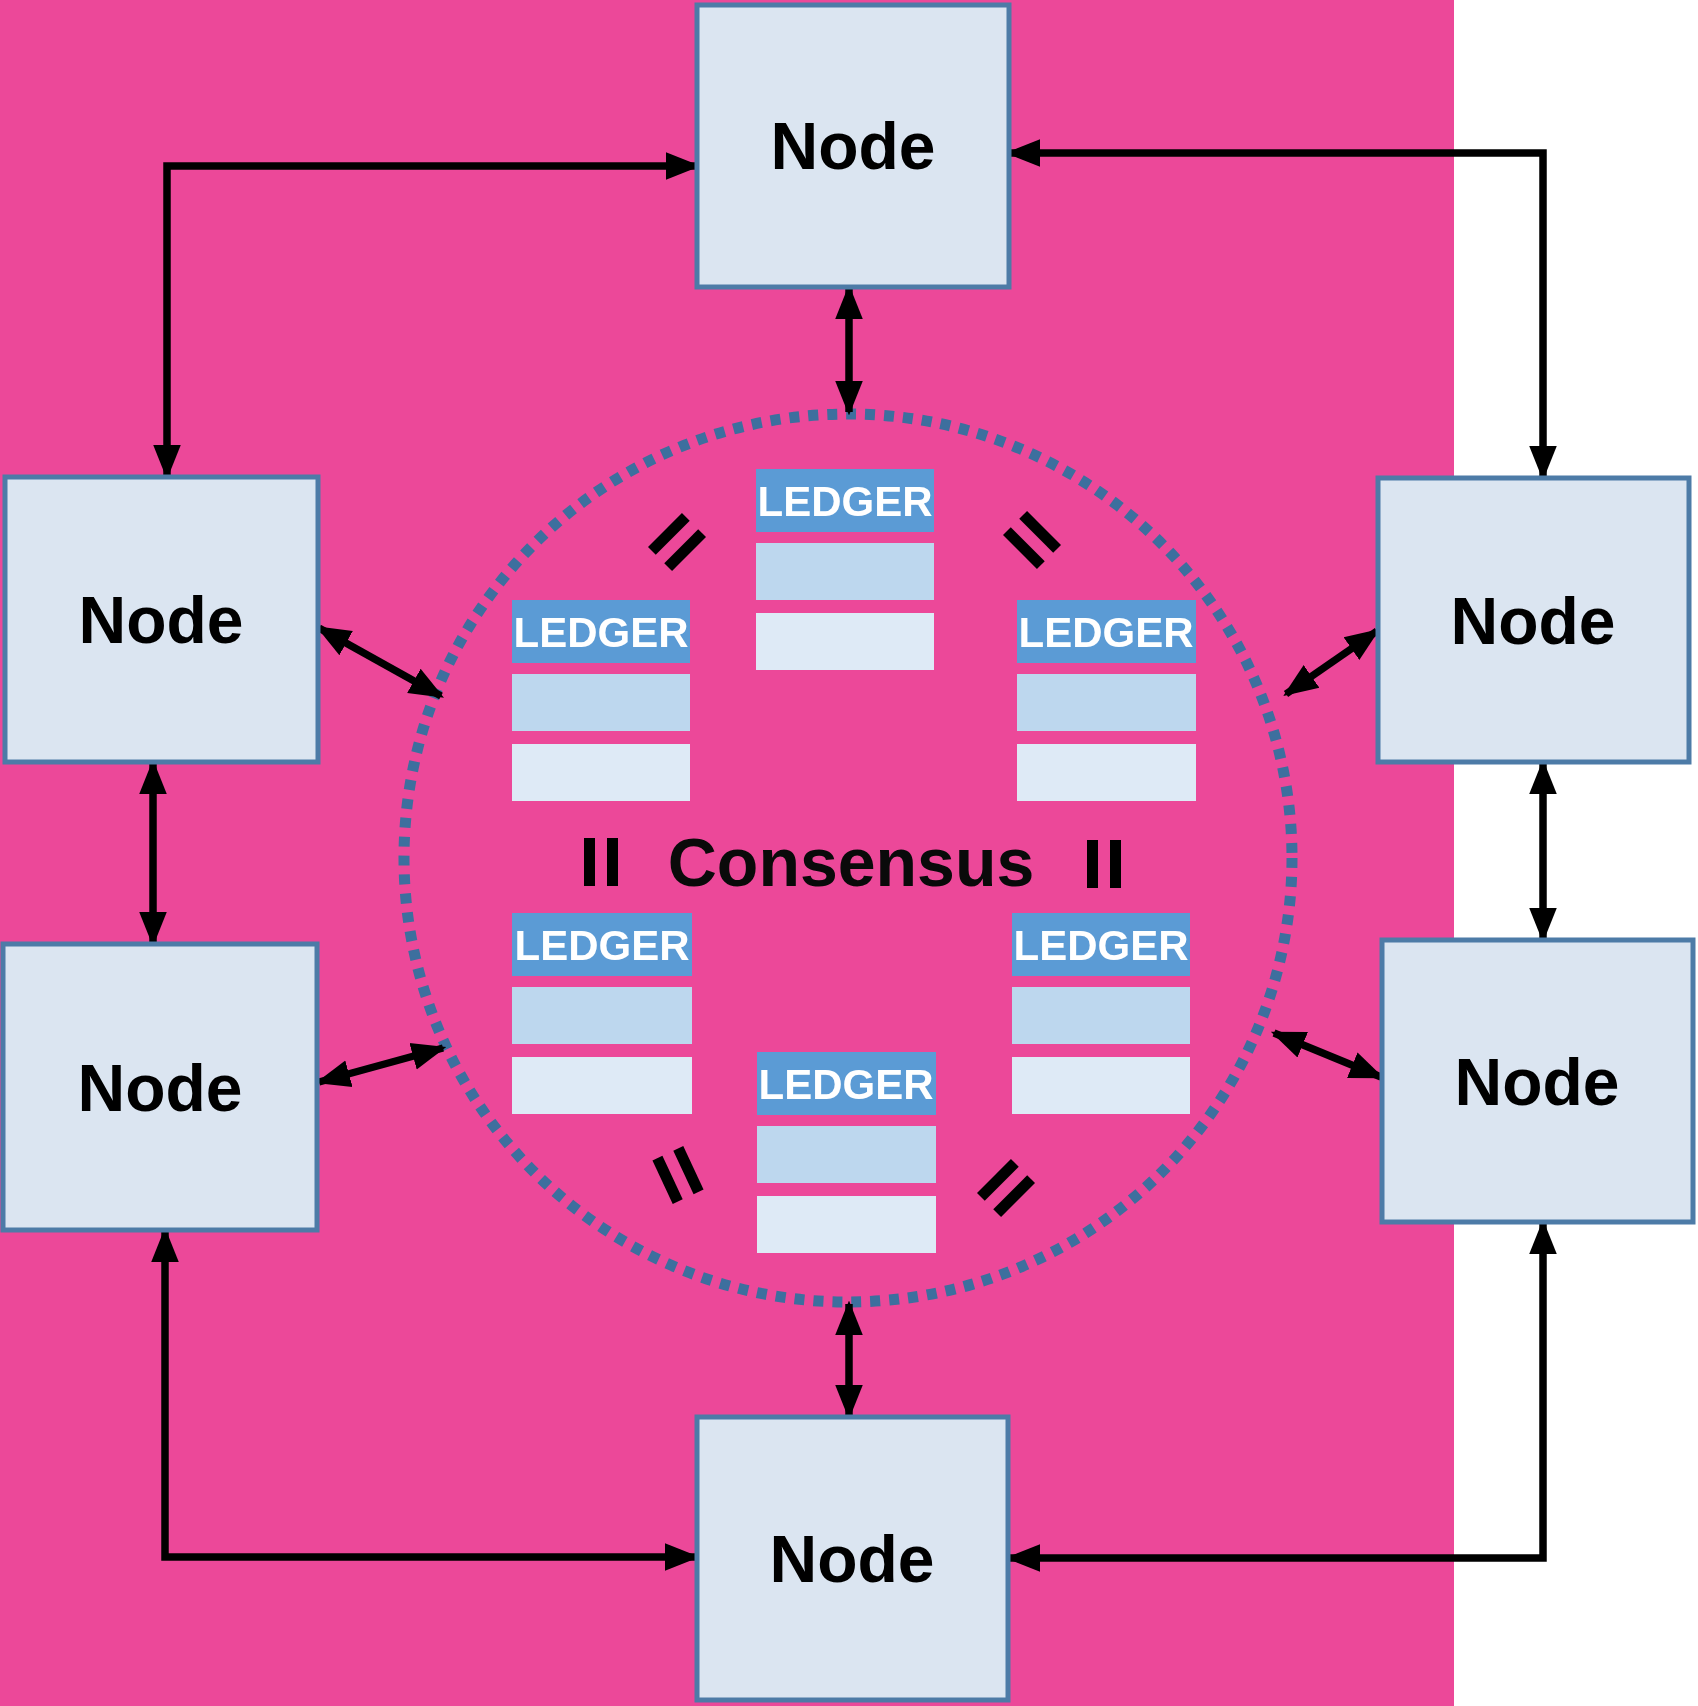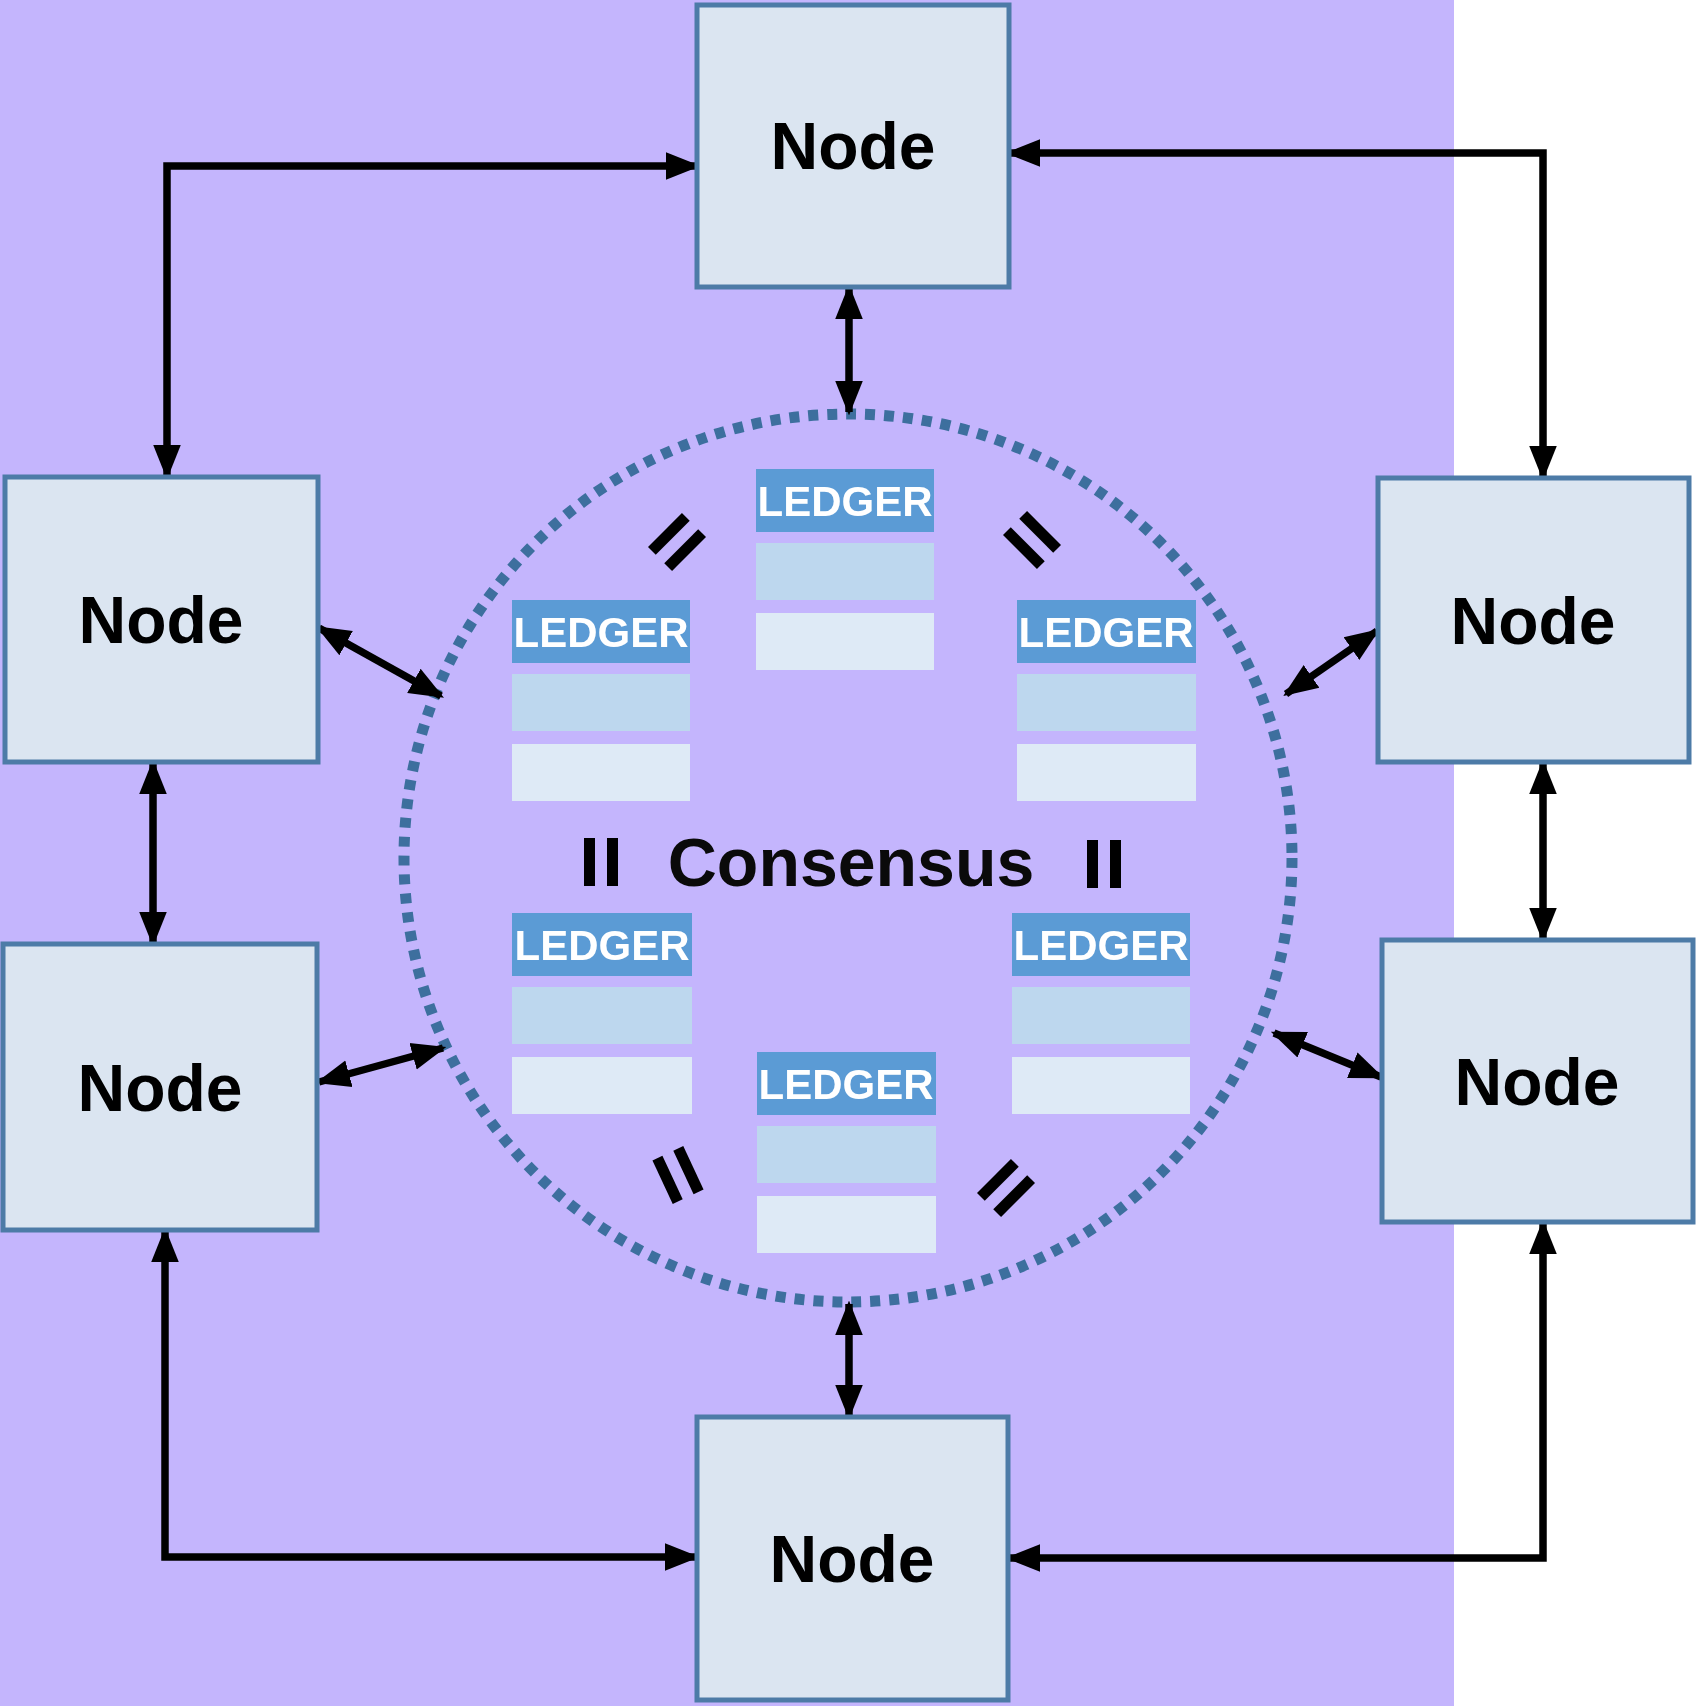--- a/index.html
+++ b/index.html
@@ -1,16 +1,16 @@
 <!DOCTYPE html>
 <html><head>
 <meta charset="utf-8">
 <style>
   html,body{margin:0;padding:0;background:#ffffff;}
-  .stage{width:1454px;height:1706px;position:relative;background:#c4b5fd;
+  .stage{width:1454px;height:1706px;position:relative;background:#ec4899;
          font-family:"Liberation Sans", sans-serif;}
   svg{display:block;}
   .node-rect{stroke:#4d7ba7;stroke-width:5;}
   .node-label{font-family:"Liberation Sans", sans-serif;font-size:66px;font-weight:700;
               fill:#000000;text-anchor:middle;}
   .ledger-header{stroke:none;}
   .ledger-label{font-family:"Liberation Sans", sans-serif;font-size:42px;font-weight:700;
                 fill:#ffffff;text-anchor:middle;}
   .consensus-label{font-family:"Liberation Sans", sans-serif;font-size:68px;font-weight:700;
                    fill:#0a0a0a;text-anchor:middle;}

